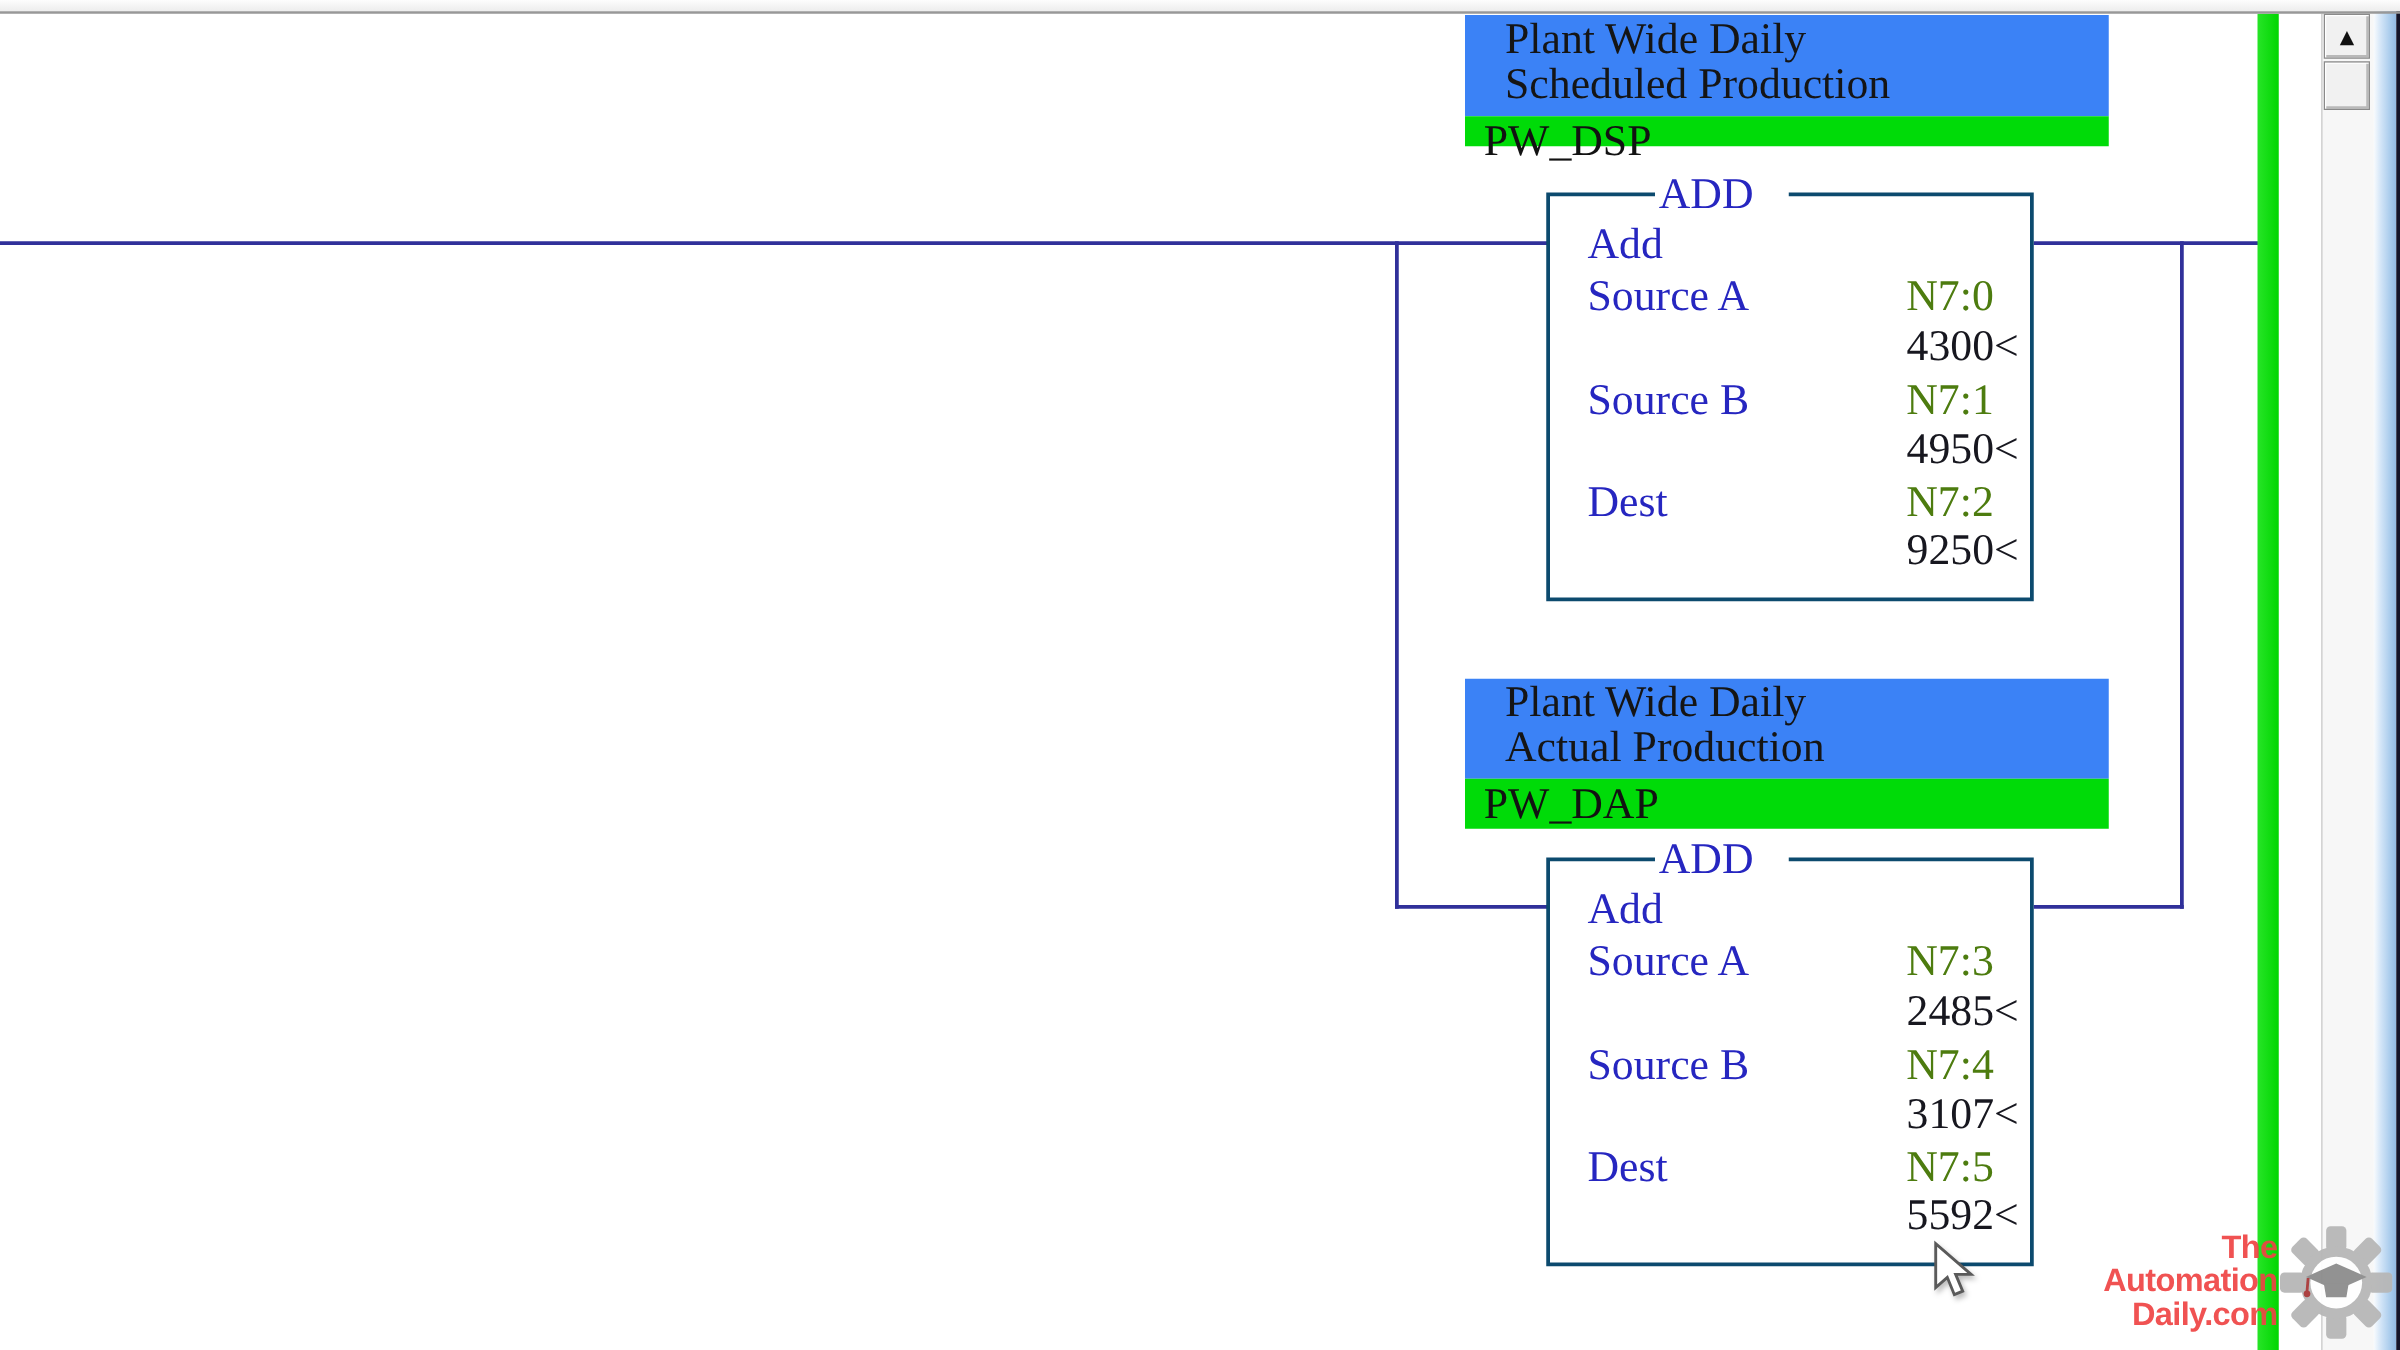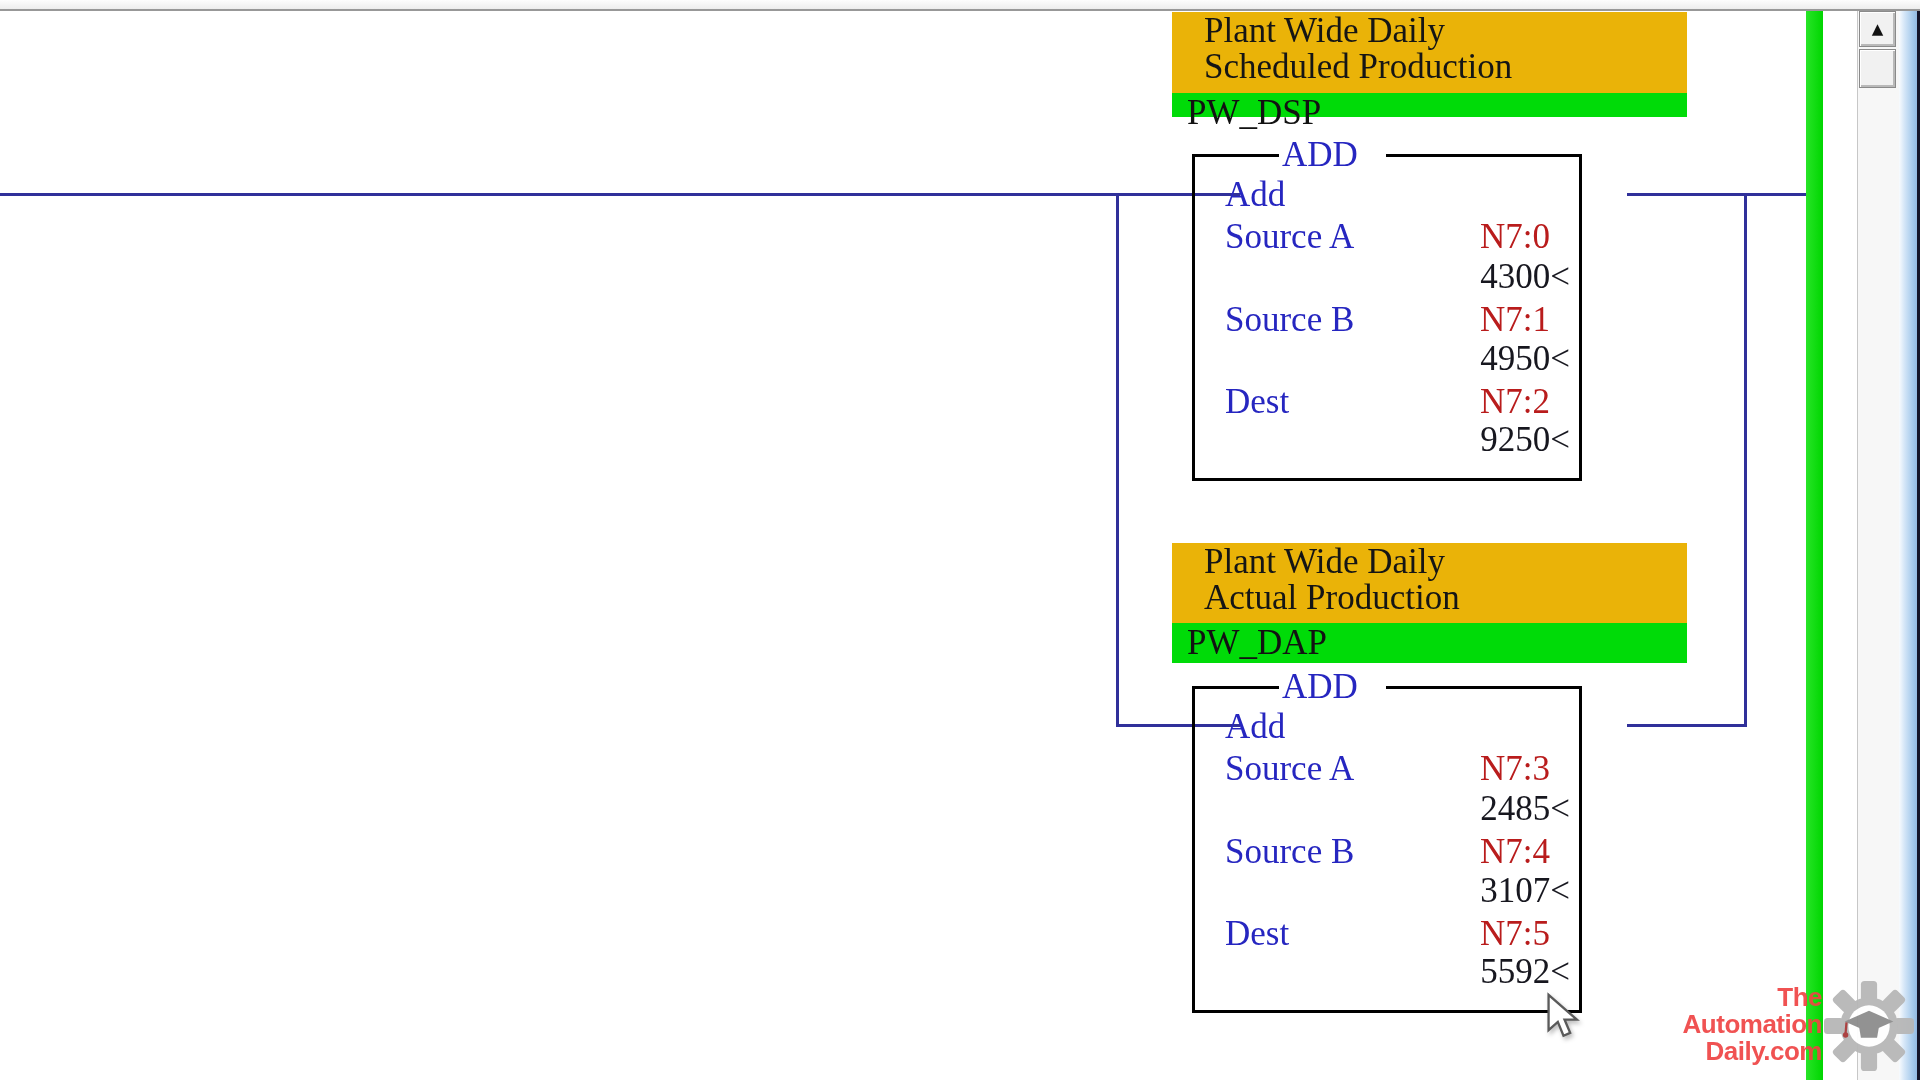--- a/index.html
+++ b/index.html
@@ -23,51 +23,51 @@
   .w-branch-bot-left {left:1116px;top:724px;width:124px;height:3px;}
   .w-branch-bot-right{left:1627px;top:724px;width:120px;height:3px;}
   .w-rung-left{left:0;top:193px;}
   
   .power-rail{
     position:absolute;left:1806px;top:11px;width:17px;height:1069px;
     background:linear-gradient(to right,#27e427,#00d600);z-index:5;
   }
   
   .desc{
-    position:absolute;left:1172px;width:515px;background:#eab308;z-index:4;
+    position:absolute;left:1172px;width:515px;background:#3b82f6;z-index:4;
     color:#151515;font-size:35px;line-height:36px;
   }
   .desc .dl{position:absolute;left:32px;white-space:nowrap;}
   .desc1{top:12px;height:81px;}
   .desc2{top:543px;height:80px;}
   .sym{
     position:absolute;left:1172px;width:515px;background:#00db08;z-index:4;
     color:#121212;font-size:35px;line-height:39px;
   }
   .sym .sl{position:absolute;left:15px;top:0;white-space:nowrap;}
   .sym1{top:93px;height:24px;}
   .sym2{top:623px;height:40px;}
   .desc .l1{top:1px;} .desc .l2{top:37px;}
   
   .ibox{
-    position:absolute;left:1192px;width:384px;height:321px;
-    border:3px solid #000000;background:transparent;z-index:6;
+    position:absolute;left:1237px;width:384px;height:321px;
+    border:3px solid #0c4a6e;background:transparent;z-index:6;
   }
   .ibox1{top:154px;}
   .ibox2{top:686px;}
   .ibox .title{
     position:absolute;top:-21px;left:84px;background:#ffffff;
     color:#2626c0;font-size:35px;line-height:38px;
     padding:0 28px 0 3px;white-space:nowrap;
   }
   .ibox .lbl,.ibox .addr,.ibox .val{
     position:absolute;font-size:35px;line-height:35px;white-space:nowrap;
   }
   .ibox .lbl{left:30px;color:#2626c0;}
-  .ibox .addr{right:29px;color:#b91c1c;text-align:right;}
+  .ibox .addr{right:29px;color:#4d7c0f;text-align:right;}
   .ibox .val{right:9px;color:#17171f;}
   .r-add{top:20px;}
   .r-a  {top:62px;}
   .r-av {top:102px;}
   .r-b  {top:145px;}
   .r-bv {top:184px;}
   .r-d  {top:227px;}
   .r-dv {top:265px;}
   
   .sb-track{

